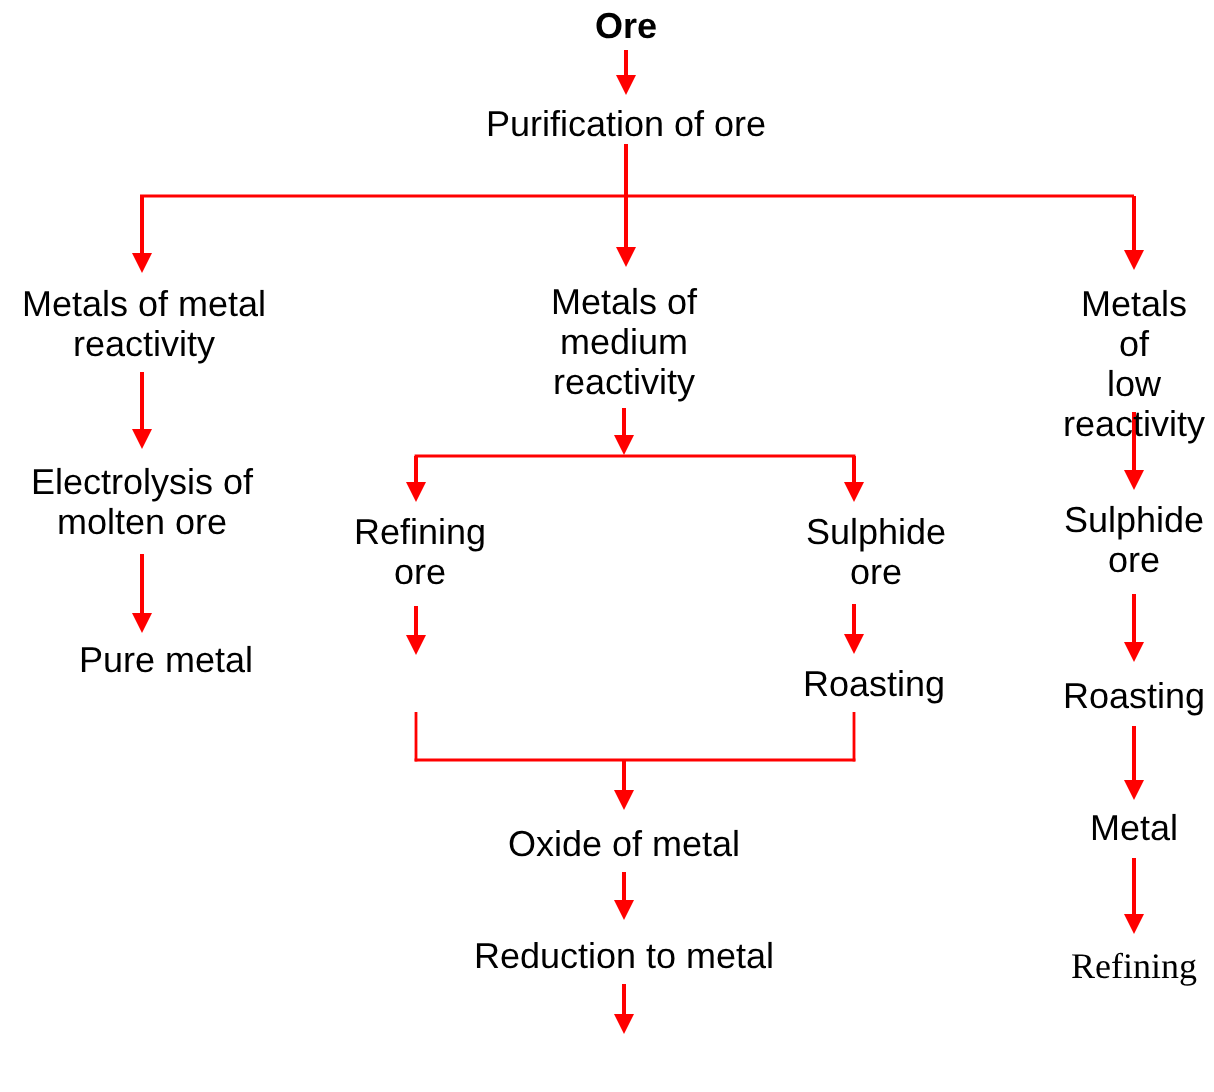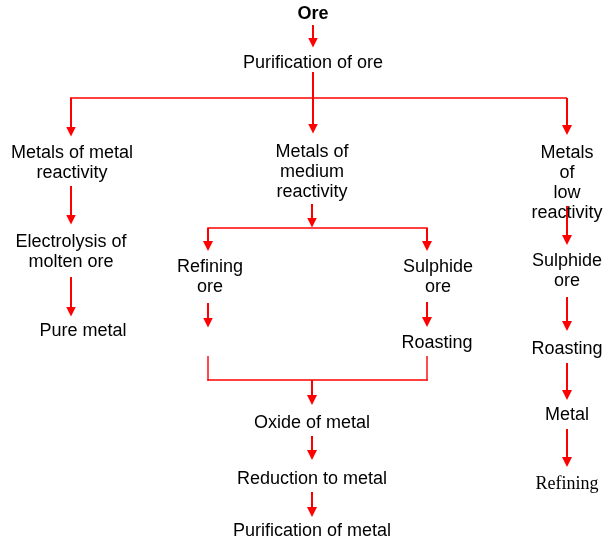--- a/index.html
+++ b/index.html
@@ -94,21 +94,20 @@
   <div class="node" style="left:312px; top:141px;">Metals of
 medium
 reactivity</div>
   <div class="node" style="left:210px; top:256px;">Refining
 ore</div>
   <div class="node" style="left:438px; top:256px;">Sulphide
 ore</div>
   <div class="node" style="left:437px; top:332px;">Roasting</div>
   <div class="node" style="left:312px; top:468px;">Reduction to metal</div>
   <div class="node" style="left:312px; top:412px;">Oxide of metal</div>
-  <div class="node" style="left:312px; top:520px;">Purification of metal</div>
 
   <div class="node" style="left:567px; top:142px;">Metals of
 low
 reactivity</div>
   <div class="node" style="left:567px; top:250px;">Sulphide
 ore</div>
   <div class="node" style="left:567px; top:338px;">Roasting</div>
   <div class="node" style="left:567px; top:404px;">Metal</div>
   <div class="node" style="left:567px; top:473px;font-family:Liberation Serif, serif;">Refining</div>
 </div>

